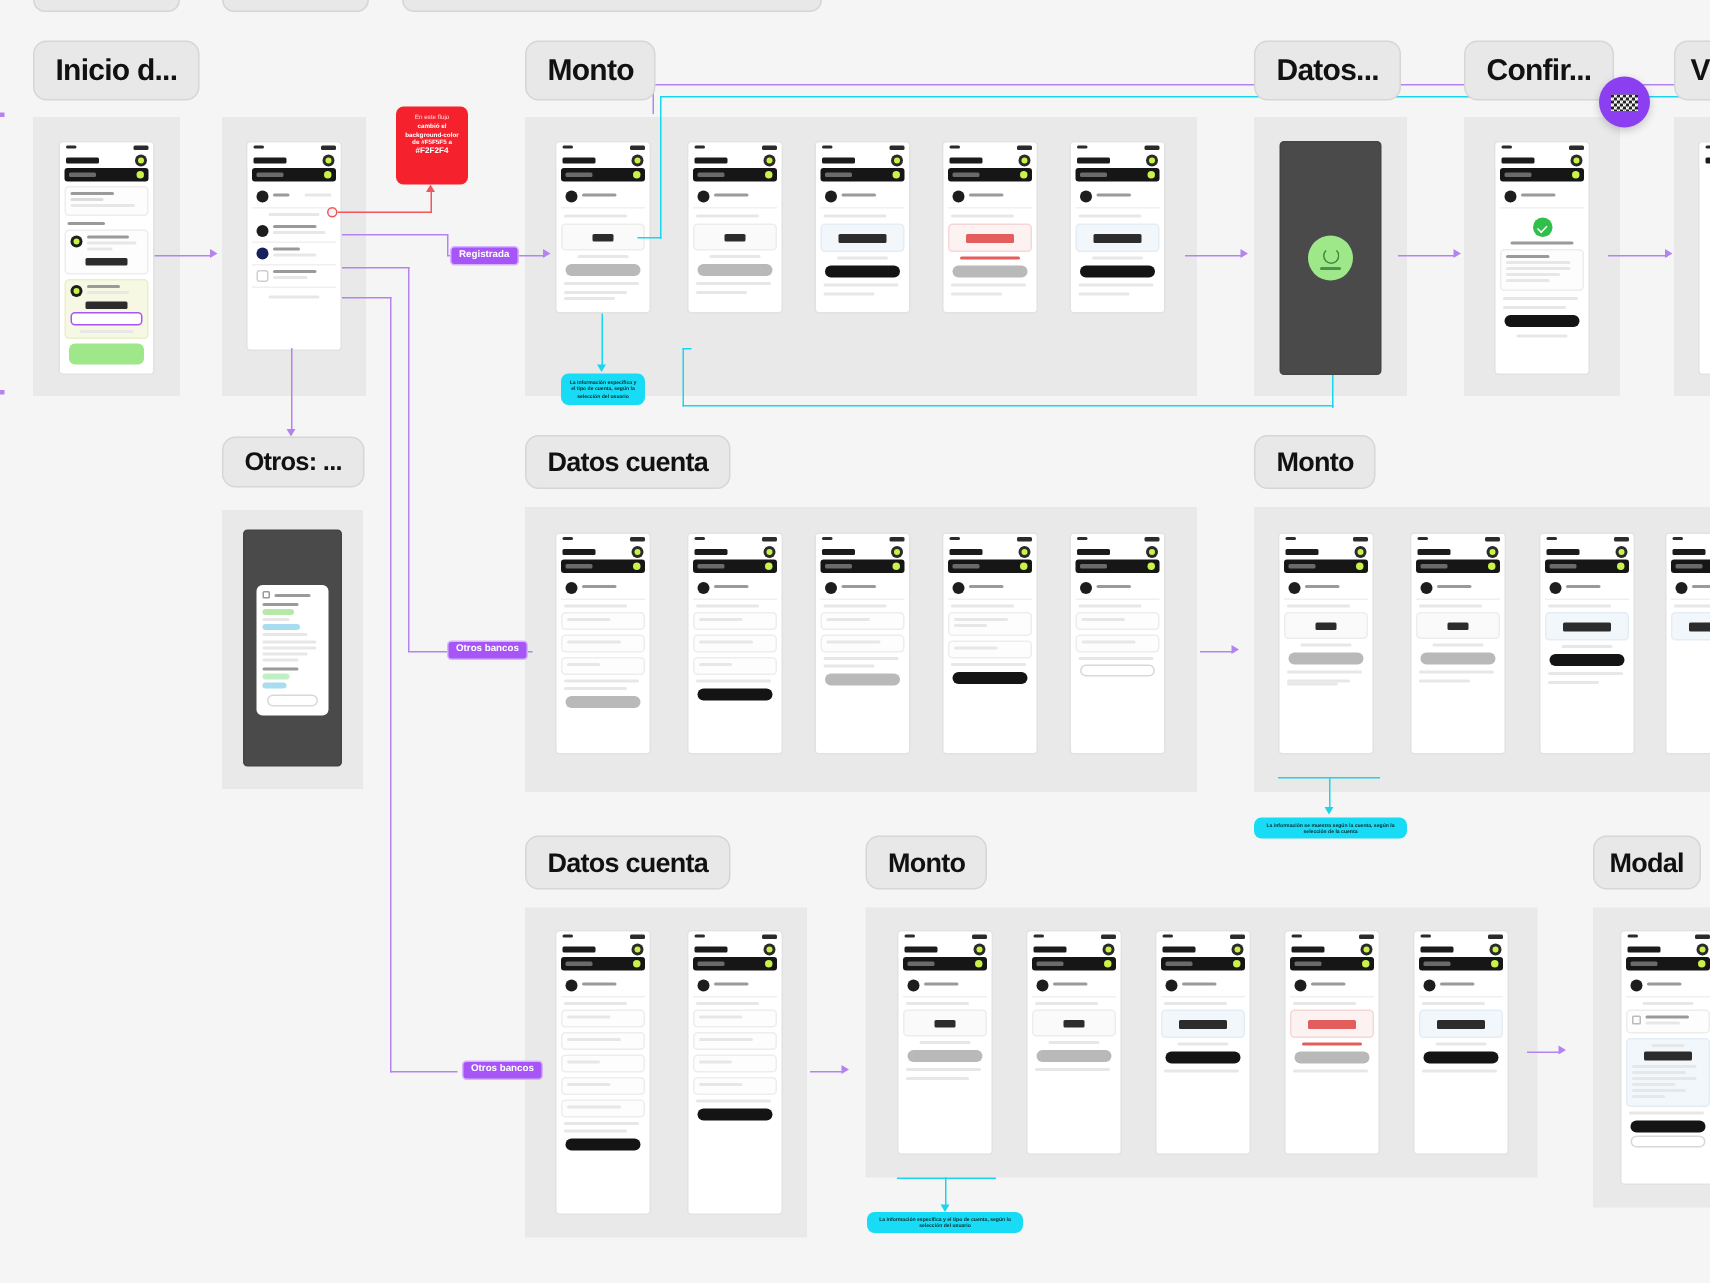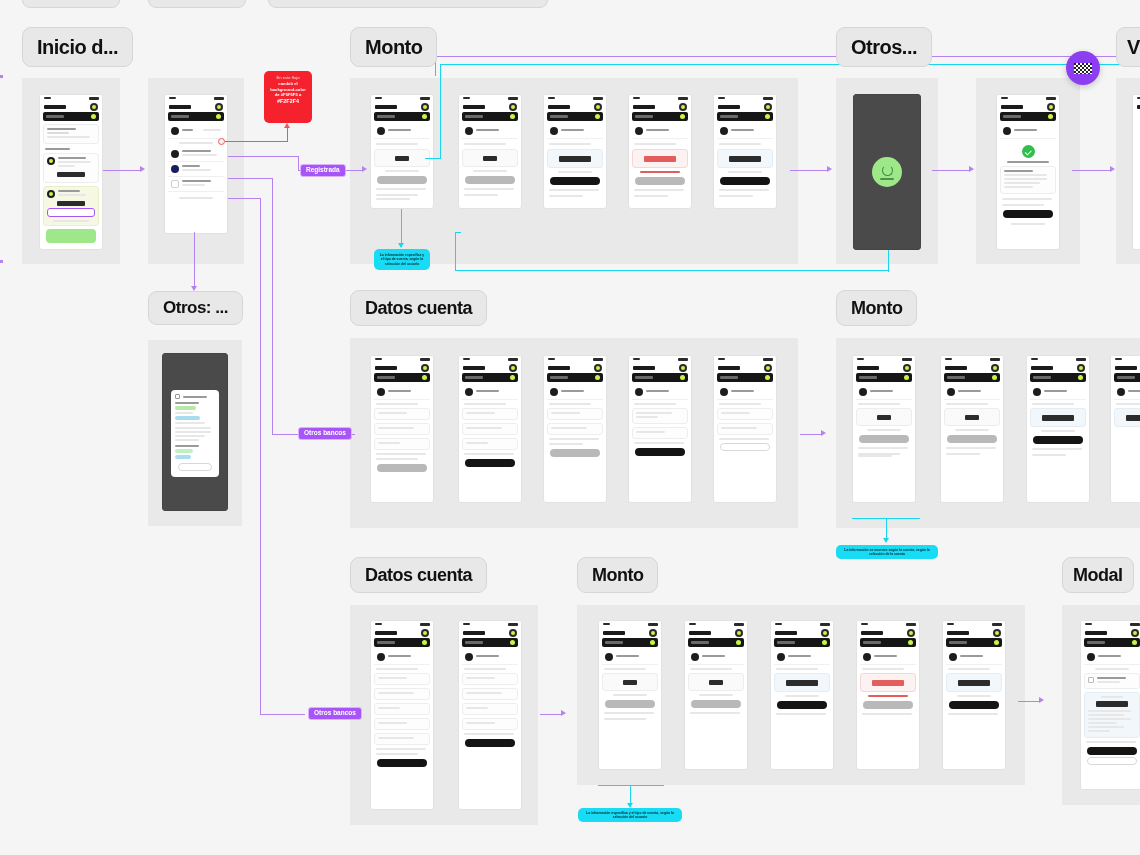--- a/index.html
+++ b/index.html
@@ -462,30 +462,33 @@
     </div>
   </div>
 
   <div class="conn v cyan" style="left:401px; top:209px; height:36px;"></div>
   <div class="arrow down-cy" style="left:398px; top:243px;"></div>
   <div class="note cyan-n" style="left:374px; top:249px; width:56px; height:21px;">
     <span>La información específica y el tipo de cuenta, según la selección del usuario</span>
   </div>
 
   <div class="frame-title" style="left:836px; top:27px; height:40px; font-size:20px;">
-    <span>Otros...</span>
+    <span>Datos...</span>
   </div>
   <div class="frame" style="left:836px; top:78px; width:102px; height:186px;"></div>
   <div class="phone dark" style="left:853px; top:94px; width:68px; height:156px; display:flex; align-items:center; justify-content:center;">
     <div class="spinner">
       <div class="ring"></div>
         <div class="cap"></div>
     </div>
   </div>
 
+  <div class="frame-title" style="left:976px; top:27px; height:40px; font-size:20px;">
+    <span>Confir...</span>
+  </div>
   <div class="frame" style="left:976px; top:78px; width:104px; height:186px;"></div>
   <div class="phone" style="left:996px; top:94px; width:64px; height:156px;">
     <div class="st-bar"></div>
     <div class="ph-logo">
         <div class="lw"></div>
         <div class="av"></div>
       </div>
     <div class="ph-nav">
         <div class="t"></div>
         <div class="dot"></div>

